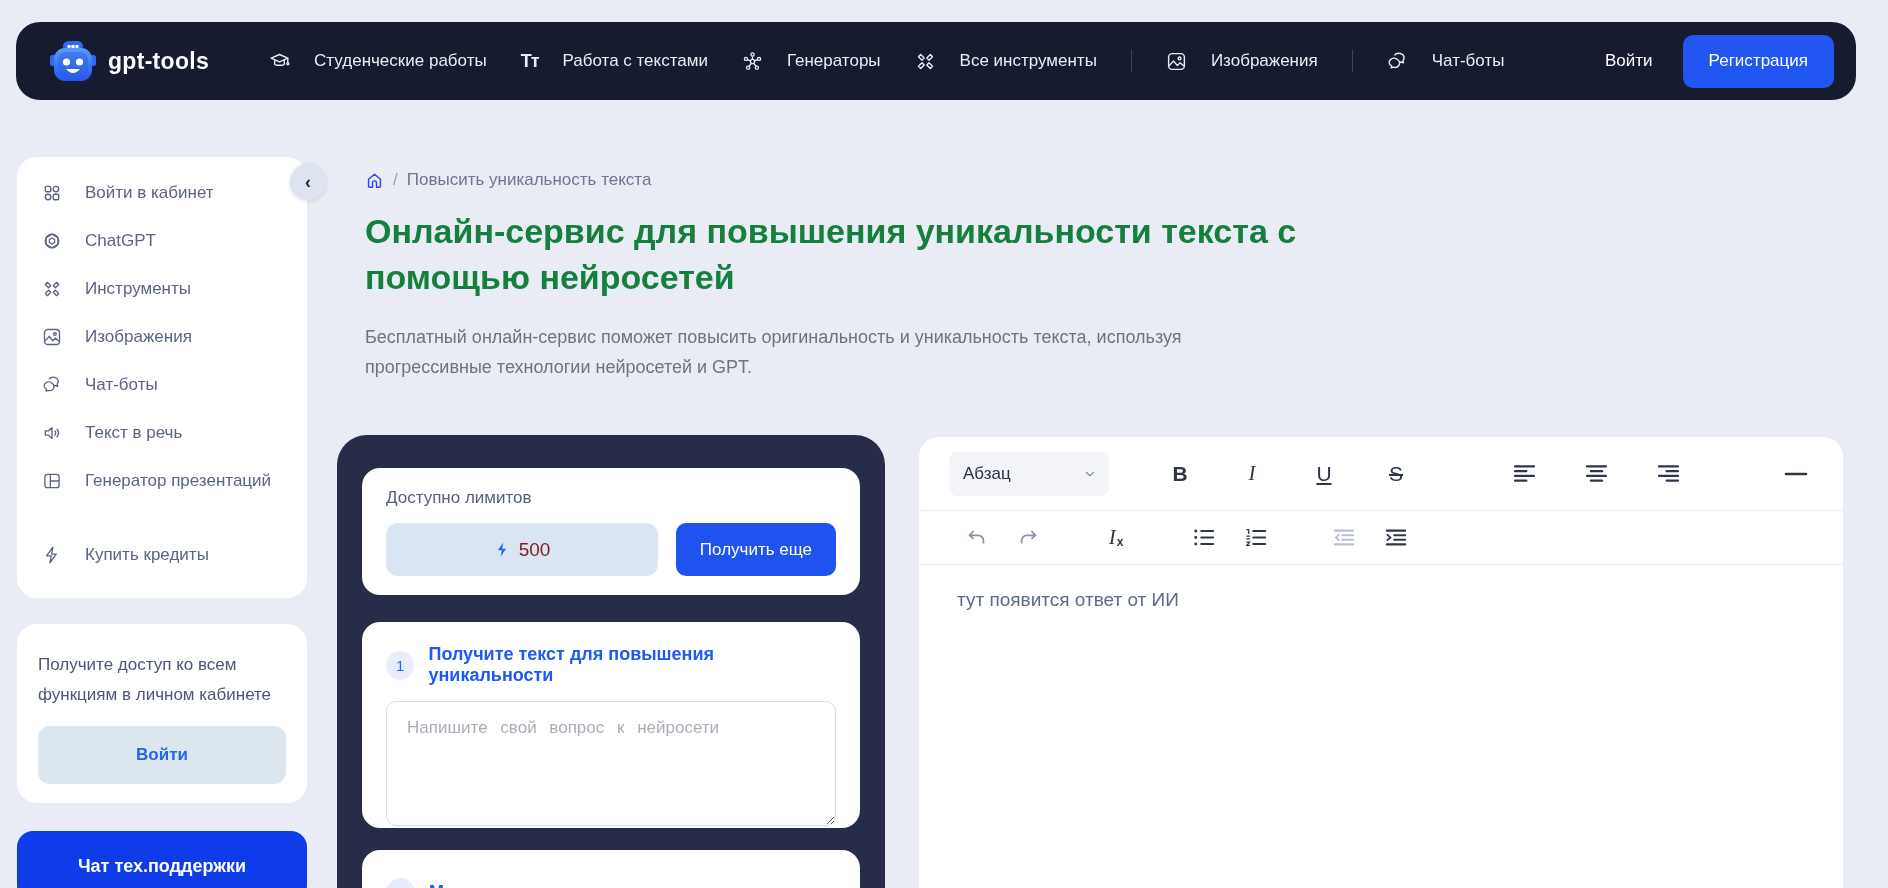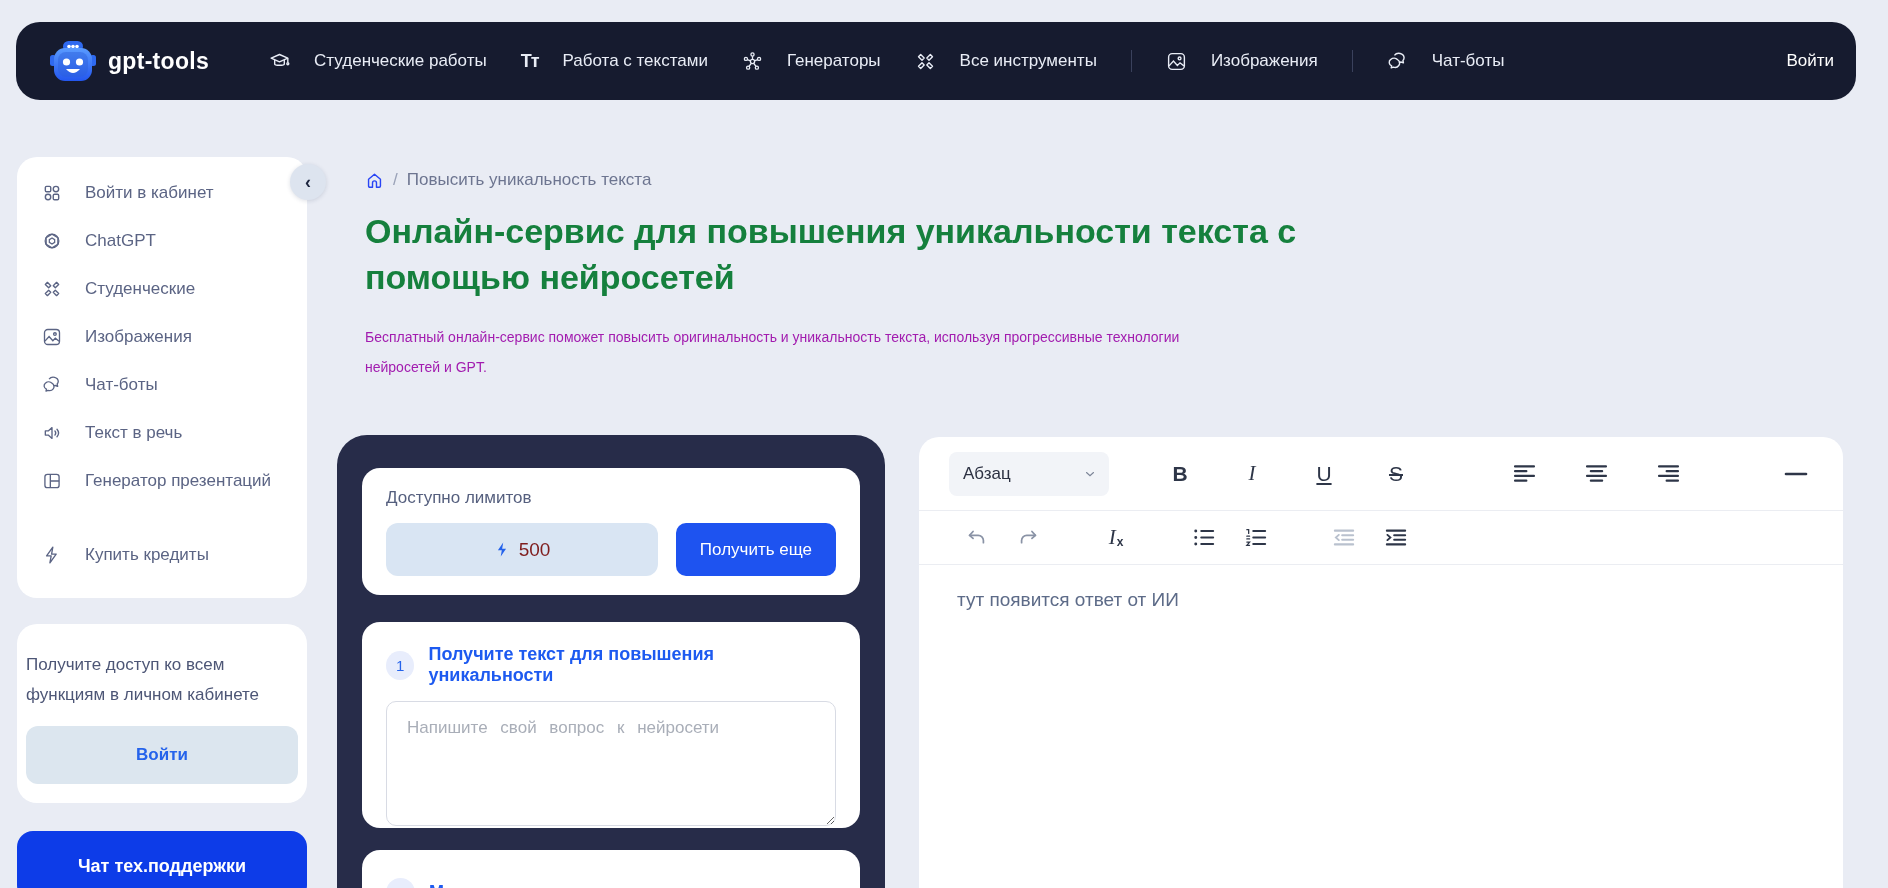--- a/index.html
+++ b/index.html
@@ -44,21 +44,21 @@
     color:#5b6484; font-size:17px; cursor:pointer;
   }
   .side-item .ic { display:flex; color:#5b6484; width:22px; justify-content:center; }
   .side-item.credits { margin-top:26px; }
   .collapse-btn {
     position:absolute; left:273px; top:7px; width:36px; height:36px;
     border-radius:50%; border:none; background:#dde4ef; color:#1e2640;
     font-size:18px; font-weight:700; cursor:pointer; line-height:36px;
     box-shadow:0 1px 4px rgba(30,40,80,.15);
   }
-  .promo-card { margin-top:26px; height:179px; padding:26px 9px 22px; }
+  .promo-card { margin-top:26px; height:179px; padding:26px 21px 22px; }
   .promo-text { color:#4d5676; font-size:17px; line-height:30px; }
   .promo-login-btn {
     margin-top:16px; width:100%; height:58px; border:none; border-radius:12px;
     background:#dce6ef; color:#2563eb; font-size:17px; font-weight:700;
     font-family:inherit; cursor:pointer;
   }
   .support-btn {
     margin-top:28px; width:100%; height:70px; border:none; border-radius:16px;
     background:#0d3ce8; color:#ffffff; font-size:18px; font-weight:700;
     font-family:inherit; cursor:pointer;
@@ -66,21 +66,21 @@
 
   
   .main { position:absolute; left:365px; top:170px; }
   .breadcrumb { display:flex; align-items:center; gap:9px; color:#6d7590; font-size:17px; }
   .breadcrumb .home { color:#2945f5; display:flex; cursor:pointer; }
   .crumb-sep { color:#9aa2b8; }
   h1.page-title {
     margin-top:18px; width:1040px;
     font-size:34px; line-height:46px; font-weight:700; color:#15803d;
   }
-  .page-desc { margin-top:22px; width:850px; font-size:14px; line-height:30px; color:#a21caf; }
+  .page-desc { margin-top:22px; width:850px; font-size:18px; line-height:30px; color:#737373; }
 
   
   .dark-panel {
     position:absolute; left:337px; top:435px; width:548px; height:600px;
     background:#272c49; border-radius:30px; padding:33px 25px;
   }
   .p-card { background:#ffffff; border-radius:18px; }
   .limits-card { padding:20px 24px; height:127px; }
   .limits-label { color:#555f7e; font-size:17px; }
   .limits-row { display:flex; align-items:center; margin-top:15px; gap:16px; }
@@ -226,20 +226,21 @@
               <path d="M8.5 5a6 5.2 0 0 1 11 2.6 6 5.2 0 0 1-1.3 3.2l.6 2.8-2.9-1a7 7 0 0 1-2.4.2"></path>
               <path d="M4.3 9.6a5 4.4 0 0 0 1 7.3l-.5 2.4 2.5-.9a5.5 5.5 0 0 0 6.2-1.8 4.4 4.4 0 0 0-1.3-6.6 5.6 5.6 0 0 0-7.9-.4z"></path>
             </svg>
         </span>
         <span>Чат-боты</span>
       </a>
     </nav>
 
     <div class="nav-right">
       <a class="login-link">Войти</a>
+      <button class="register-btn">Регистрация</button>
     </div>
   </header>
 
   <aside class="sidebar">
     <div class="side-card menu-card">
       <div class="side-item">
         <span class="ic">
           <svg width="20" height="20" viewBox="0 0 24 24" fill="none" stroke="currentColor" stroke-width="1.7">
               <rect x="4" y="4" width="6.5" height="6.5" rx="1.5"></rect>
               <rect x="13.5" y="4" width="6.5" height="6.5" rx="3.2"></rect>
@@ -257,21 +258,21 @@
             </svg>
         </span>
         <span>ChatGPT</span>
       </div>
       <div class="side-item">
         <span class="ic">
           <svg width="20" height="20" viewBox="0 0 24 24" fill="none" stroke="currentColor" stroke-width="1.6" stroke-linejoin="round">
               <path d="M4 6.5 6.5 4l4 4-2.5 2.5zM13.5 16l2.5-2.5 4 4L17.5 20zM17.5 4 20 6.5l-4 4L13.5 8zM4 17.5 6.5 20l4-4L8 13.5z"></path>
             </svg>
         </span>
-        <span>Студенческие</span>
+        <span>Инструменты</span>
       </div>
       <div class="side-item">
         <span class="ic">
           <svg width="20" height="20" viewBox="0 0 24 24" fill="none" stroke="currentColor" stroke-width="1.6">
               <rect x="3" y="3" width="18" height="18" rx="4"></rect>
               <circle cx="15.5" cy="8.5" r="1.6"></circle>
               <path d="M3.5 17l5-5.5 4.5 5 3-3 4.5 3.5"></path>
             </svg>
         </span>
         <span>Изображения</span>

